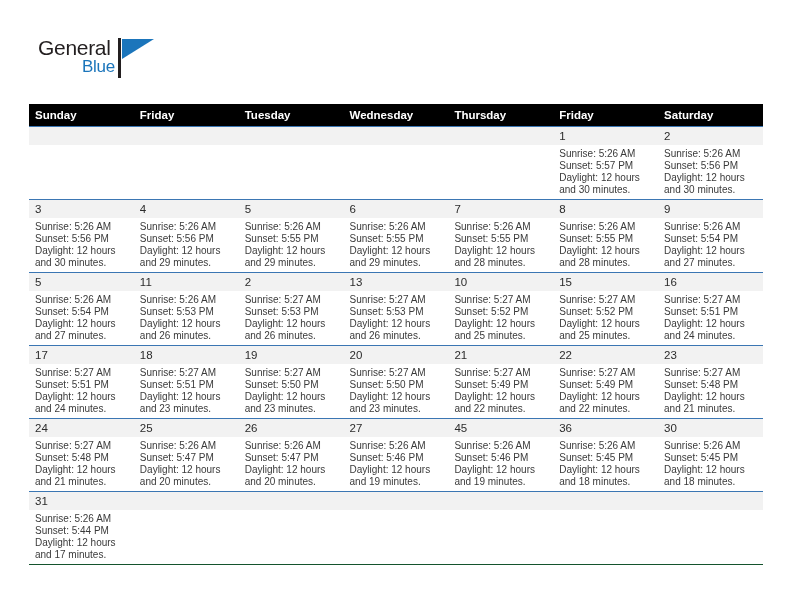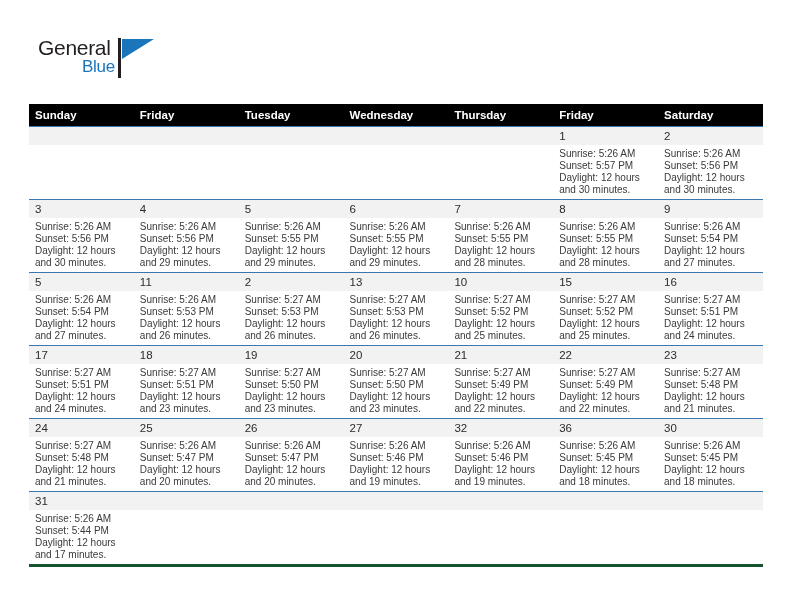--- a/index.html
+++ b/index.html
@@ -113,21 +113,21 @@
   .cal td {
     vertical-align: top;
     padding: 0;
     border: none;
     border-top: 1px solid #3b76b3;
     height: 72px;
     width: 104.85px;
     background: #ffffff;
   }
   .cal tr.week-last td {
-    border-bottom: 3px solid #14532d;
+    border-bottom: 1px solid #14532d;
   }
   .daybox {
     height: 72px;
     box-sizing: border-box;
   }
   .daynum {
     display: block;
     background: #f2f2f2;
     font-size: 11.5px;
     color: #2b2b2b;
@@ -502,21 +502,21 @@
               <div class="info">
                 <div>Sunrise: 5:26 AM</div>
                 <div>Sunset: 5:46 PM</div>
                 <div>Daylight: 12 hours</div>
                 <div>and 19 minutes.</div>
               </div>
             </div>
           </td>
           <td>
             <div class="daybox">
-              <span class="daynum">32</span>
+              <span class="daynum">45</span>
               <div class="info">
                 <div>Sunrise: 5:26 AM</div>
                 <div>Sunset: 5:46 PM</div>
                 <div>Daylight: 12 hours</div>
                 <div>and 19 minutes.</div>
               </div>
             </div>
           </td>
           <td>
             <div class="daybox">

